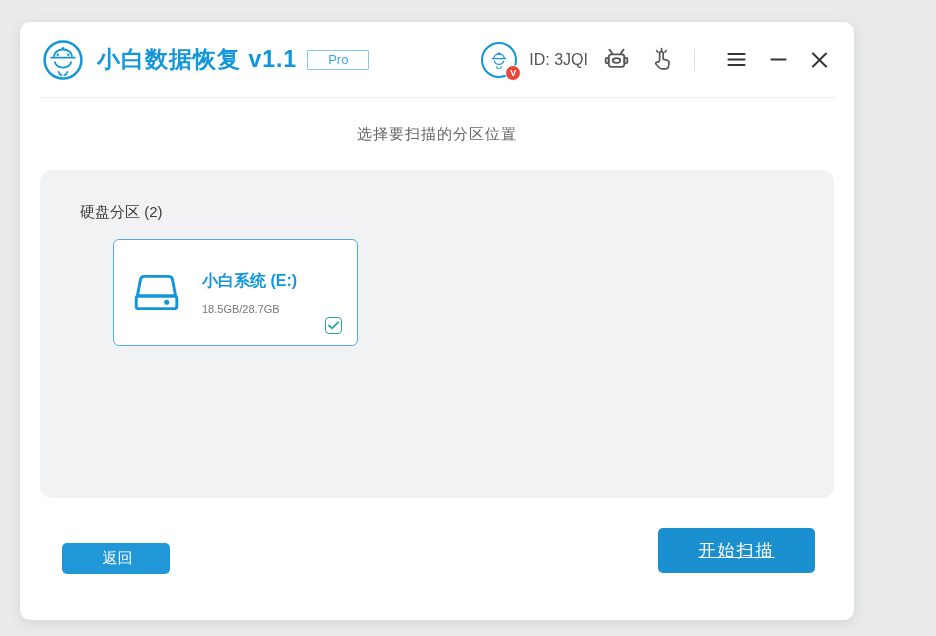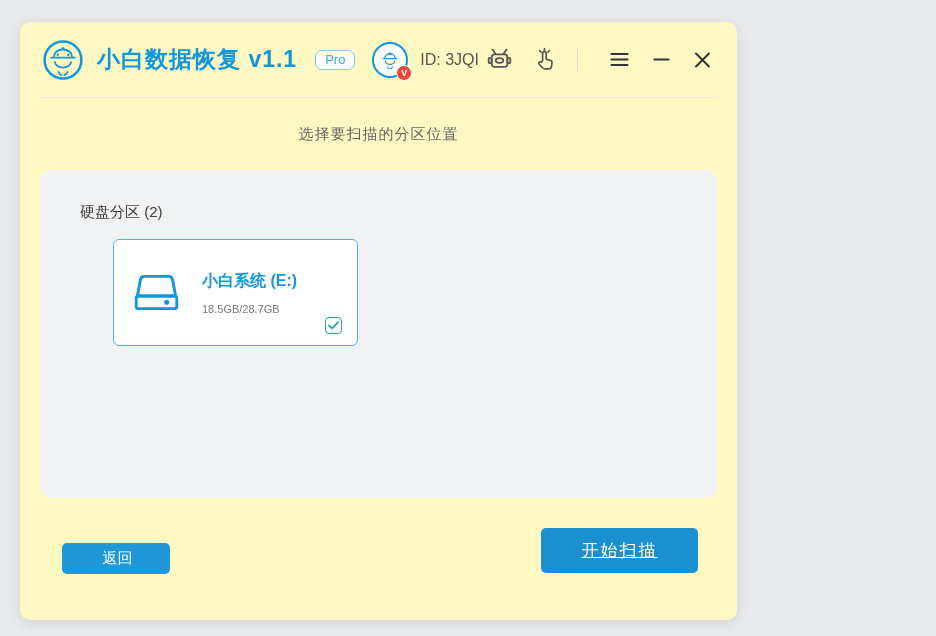--- a/index.html
+++ b/index.html
@@ -4,51 +4,51 @@
 <style>
   html,body { margin:0; padding:0; }
   body {
     width:936px; height:636px; overflow:hidden;
     background:#eaebec;
     font-family:"Liberation Sans","DejaVu Sans",sans-serif;
   }
   .stage { position:relative; width:936px; height:636px; }
 
   .window {
-    position:absolute; left:20px; top:22px; width:717px; height:598px;
-    background:#fef9c3; border-radius:10px;
+    position:absolute; left:20px; top:22px; width:834px; height:598px;
+    background:#ffffff; border-radius:10px;
     box-shadow:0 3px 14px rgba(0,0,0,0.10);
   }
 
   
   .titlebar {
     display:flex; align-items:center; height:75px;
     margin:0 20px; border-bottom:1px solid #ebebeb; padding:0 2px;
   }
   .brand { display:flex; align-items:center; }
   .logo { display:flex; margin-right:13px; }
   .app-title { font-size:23px; font-weight:bold; color:#1296db; letter-spacing:1px; }
   .pro-badge {
-    margin-left:18px; font-size:13px; color:#3aa7e0;
-    border:1px solid #85c8ec; border-radius:7px; padding:1px 9px 2px;
+    margin-left:10px; font-size:13px; color:#3aa7e0;
+    border:1px solid #85c8ec; border-radius:1px; padding:1px 20px 2px;
     background:#fff;
   }
   .tb-right { margin-left:auto; display:flex; align-items:center; }
   .avatar-wrap { position:relative; margin-right:12px; cursor:pointer; }
   .avatar {
     width:32px; height:32px; border-radius:50%; border:2px solid #1296db;
     display:flex; align-items:center; justify-content:center; background:#fff;
   }
   .v-badge {
     position:absolute; right:-4px; bottom:-3px; width:14px; height:14px;
     background:#e5493a; color:#fff; border-radius:50%;
     font-size:9px; font-weight:bold; line-height:14px; text-align:center;
     border:1px solid #fff;
   }
-  .user-id { font-size:16px; color:#555; margin-right:8px; }
+  .user-id { font-size:16px; color:#555; margin-right:16px; }
   .tb-icon { display:flex; cursor:pointer; margin-right:20px; }
   .tb-divider { width:1px; height:22px; background:#dcdcdc; margin:0 12px 0 0; }
   .win-btn { display:flex; cursor:pointer; margin-left:16px; padding:4px; }
 
   
   .heading-row { height:72px; display:flex; align-items:center; justify-content:center; }
   .page-title { font-size:15px; color:#666; letter-spacing:1px; }
 
   .panel {
     margin:0 20px; height:328px; background:#f1f2f4; border-radius:12px;

